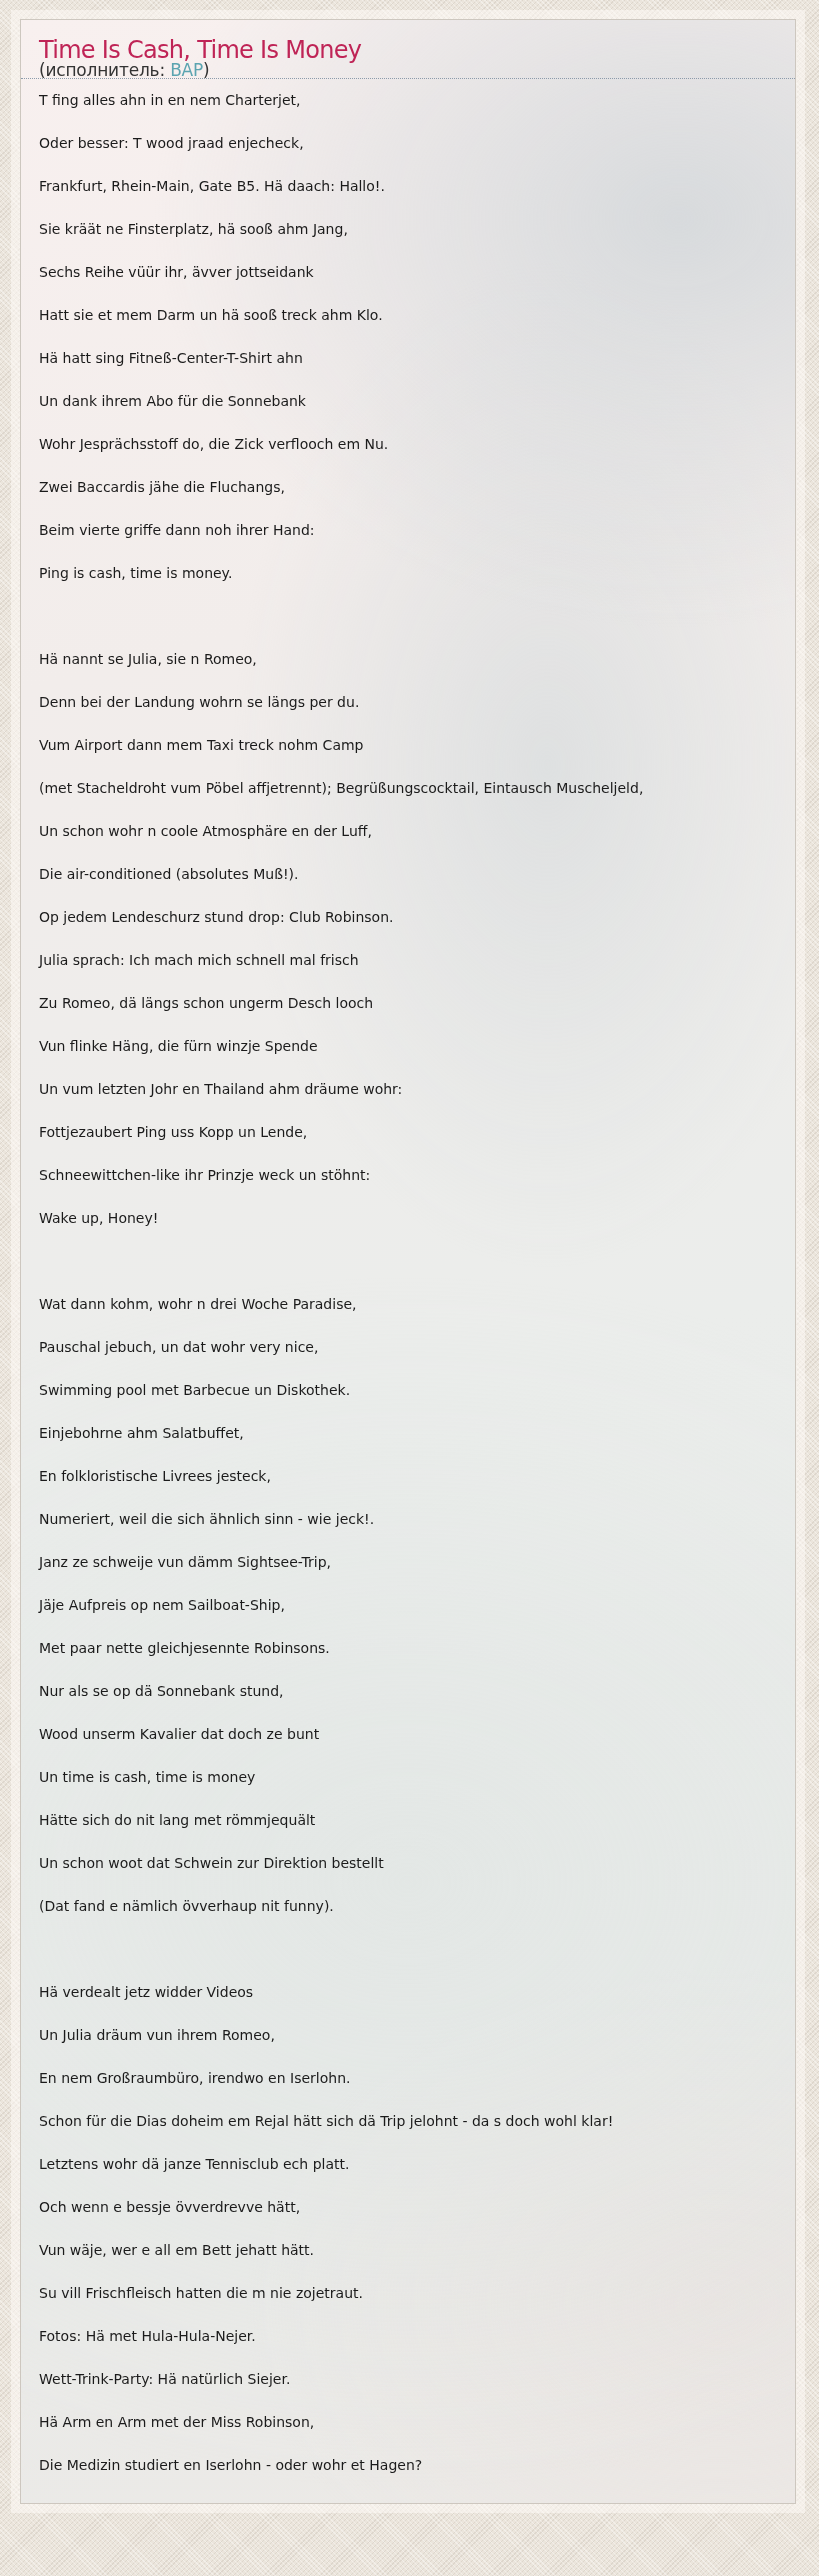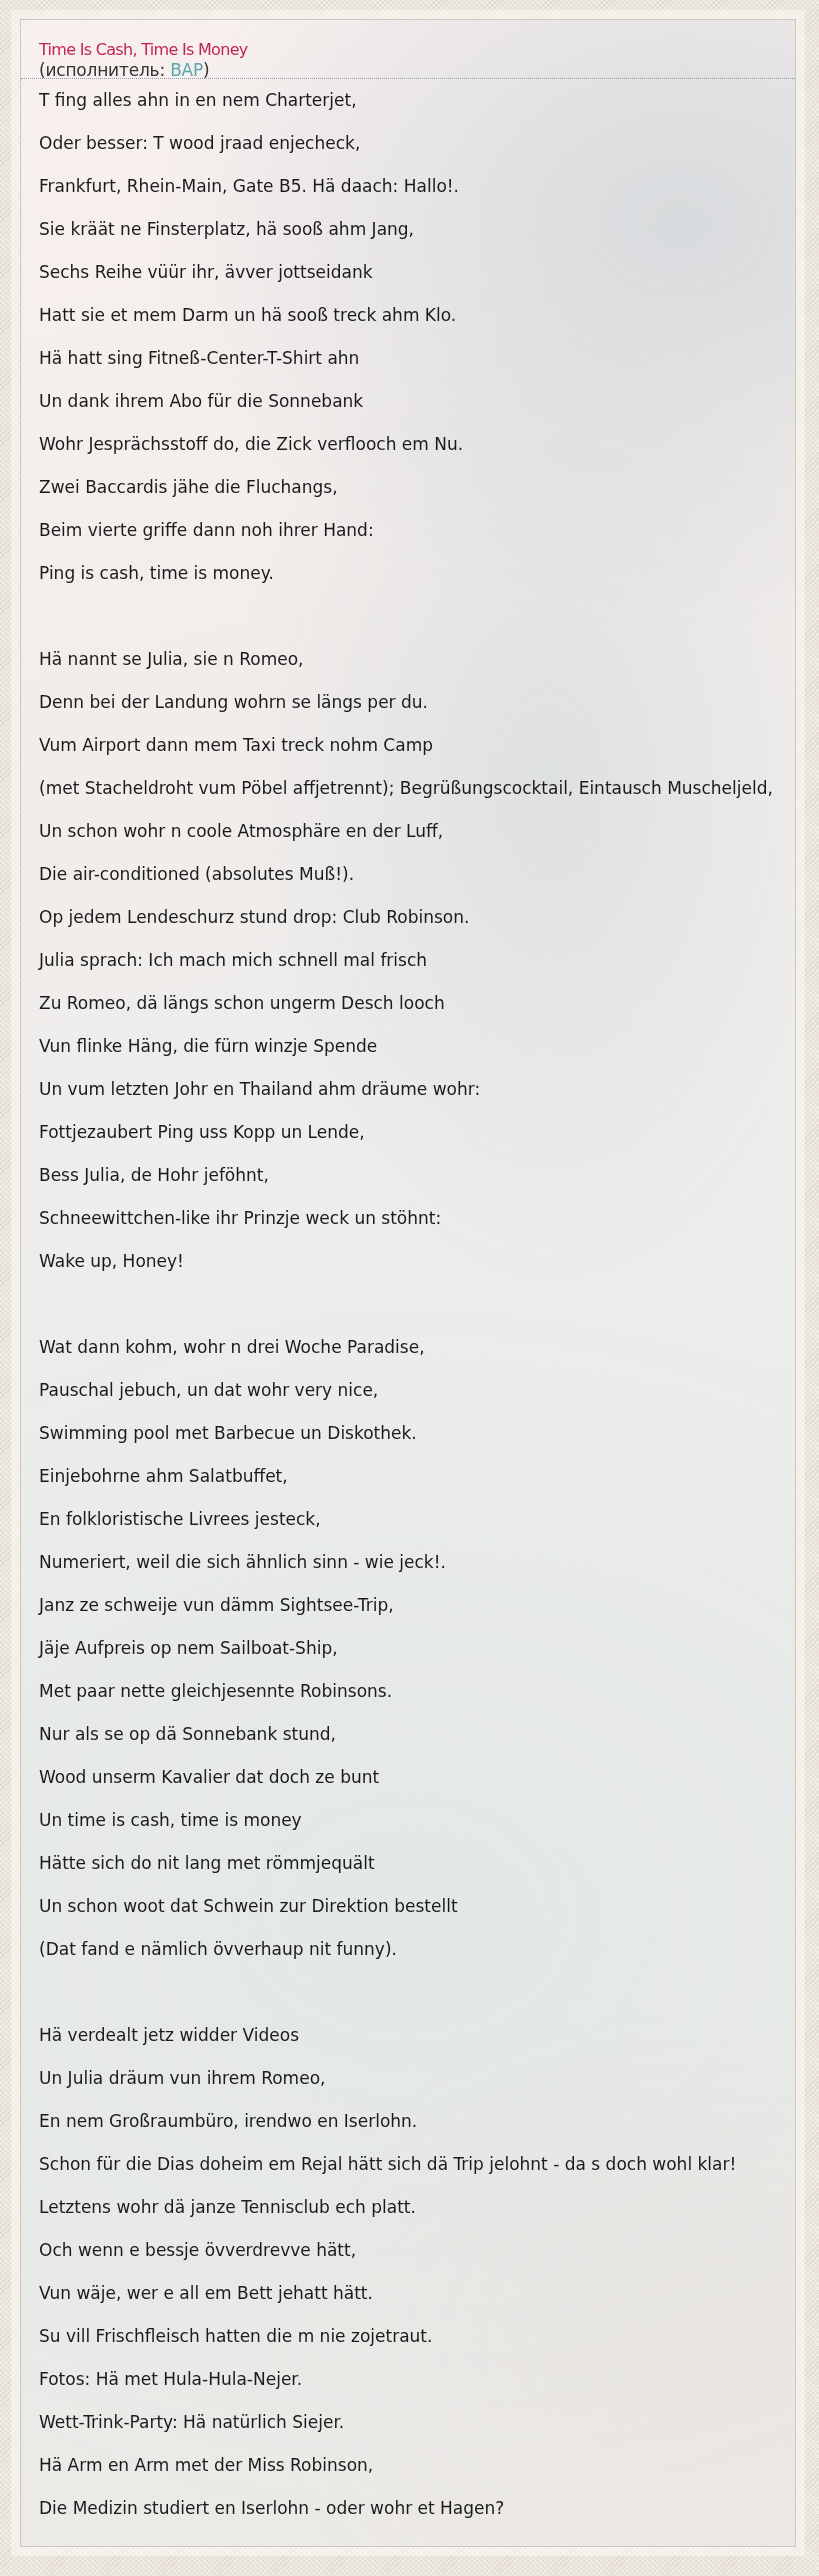--- a/index.html
+++ b/index.html
@@ -21,33 +21,33 @@
       radial-gradient(450px 720px at 68% 30%, rgba(205,212,215,.50), transparent 70%),
       radial-gradient(1079px 809px at 50% 75%,rgba(222,228,226,.55), transparent 75%),
       radial-gradient(630px 450px at 90% 92%, rgba(233,226,223,.60), transparent 75%),
       linear-gradient(165deg,#f8f0ef 0%,#f2edeb 25%,#ebedeb 55%,#e9ebe9 80%,#ece9e6 100%);
   }
   .header{
     padding:17px 12.6px 0 18px;
     border-bottom:0.9px dotted #8c9bab;
   }
   .title{
-    margin:0;font-size:16px;line-height:26px;font-weight:400;
+    margin:0;font-size:24px;line-height:26px;font-weight:400;
     letter-spacing:-0.7px;color:#bf2456;
   }
   .artist-line{
     font-size:17px;line-height:15.3px;color:#333333;letter-spacing:-0.2px;
   }
   .artist-line a{color:#5ba4b0;text-decoration:none;}
   .lyrics{
     padding:0 0 16px 18px;
   }
   .line{
     margin:0;height:43px;line-height:43px;
-    font-size:17px;color:#1b1b1b;
+    font-size:14px;color:#1b1b1b;
     white-space:nowrap;overflow:visible;
   }
   .stanza-gap{height:43px;}
 </style>
 </head>
 <body>
 
 <div class="card">
   <div class="header">
     <h1 class="title">Time Is Cash, Time Is Money</h1>
@@ -72,21 +72,20 @@
       <p class="line">Vum Airport dann mem Taxi treck nohm Camp</p>
       <p class="line">(met Stacheldroht vum Pöbel affjetrennt); Begrüßungscocktail, Eintausch Muscheljeld,</p>
       <p class="line">Un schon wohr n coole Atmosphäre en der Luff,</p>
       <p class="line">Die air-conditioned (absolutes Muß!).</p>
       <p class="line">Op jedem Lendeschurz stund drop: Club Robinson.</p>
       <p class="line">Julia sprach: Ich mach mich schnell mal frisch</p>
       <p class="line">Zu Romeo, dä längs schon ungerm Desch looch</p>
       <p class="line">Vun flinke Häng, die fürn winzje Spende</p>
       <p class="line">Un vum letzten Johr en Thailand ahm dräume wohr:</p>
       <p class="line">Fottjezaubert Ping uss Kopp un Lende,</p>
-      <p class="line">Bess Julia, de Hohr jeföhnt,</p>
       <p class="line">Schneewittchen-like ihr Prinzje weck un stöhnt:</p>
       <p class="line">Wake up, Honey!</p>
       <div class="stanza-gap"></div>
       <p class="line">Wat dann kohm, wohr n drei Woche Paradise,</p>
       <p class="line">Pauschal jebuch, un dat wohr very nice,</p>
       <p class="line">Swimming pool met Barbecue un Diskothek.</p>
       <p class="line">Einjebohrne ahm Salatbuffet,</p>
       <p class="line">En folkloristische Livrees jesteck,</p>
       <p class="line">Numeriert, weil die sich ähnlich sinn - wie jeck!.</p>
       <p class="line">Janz ze schweije vun dämm Sightsee-Trip,</p>

